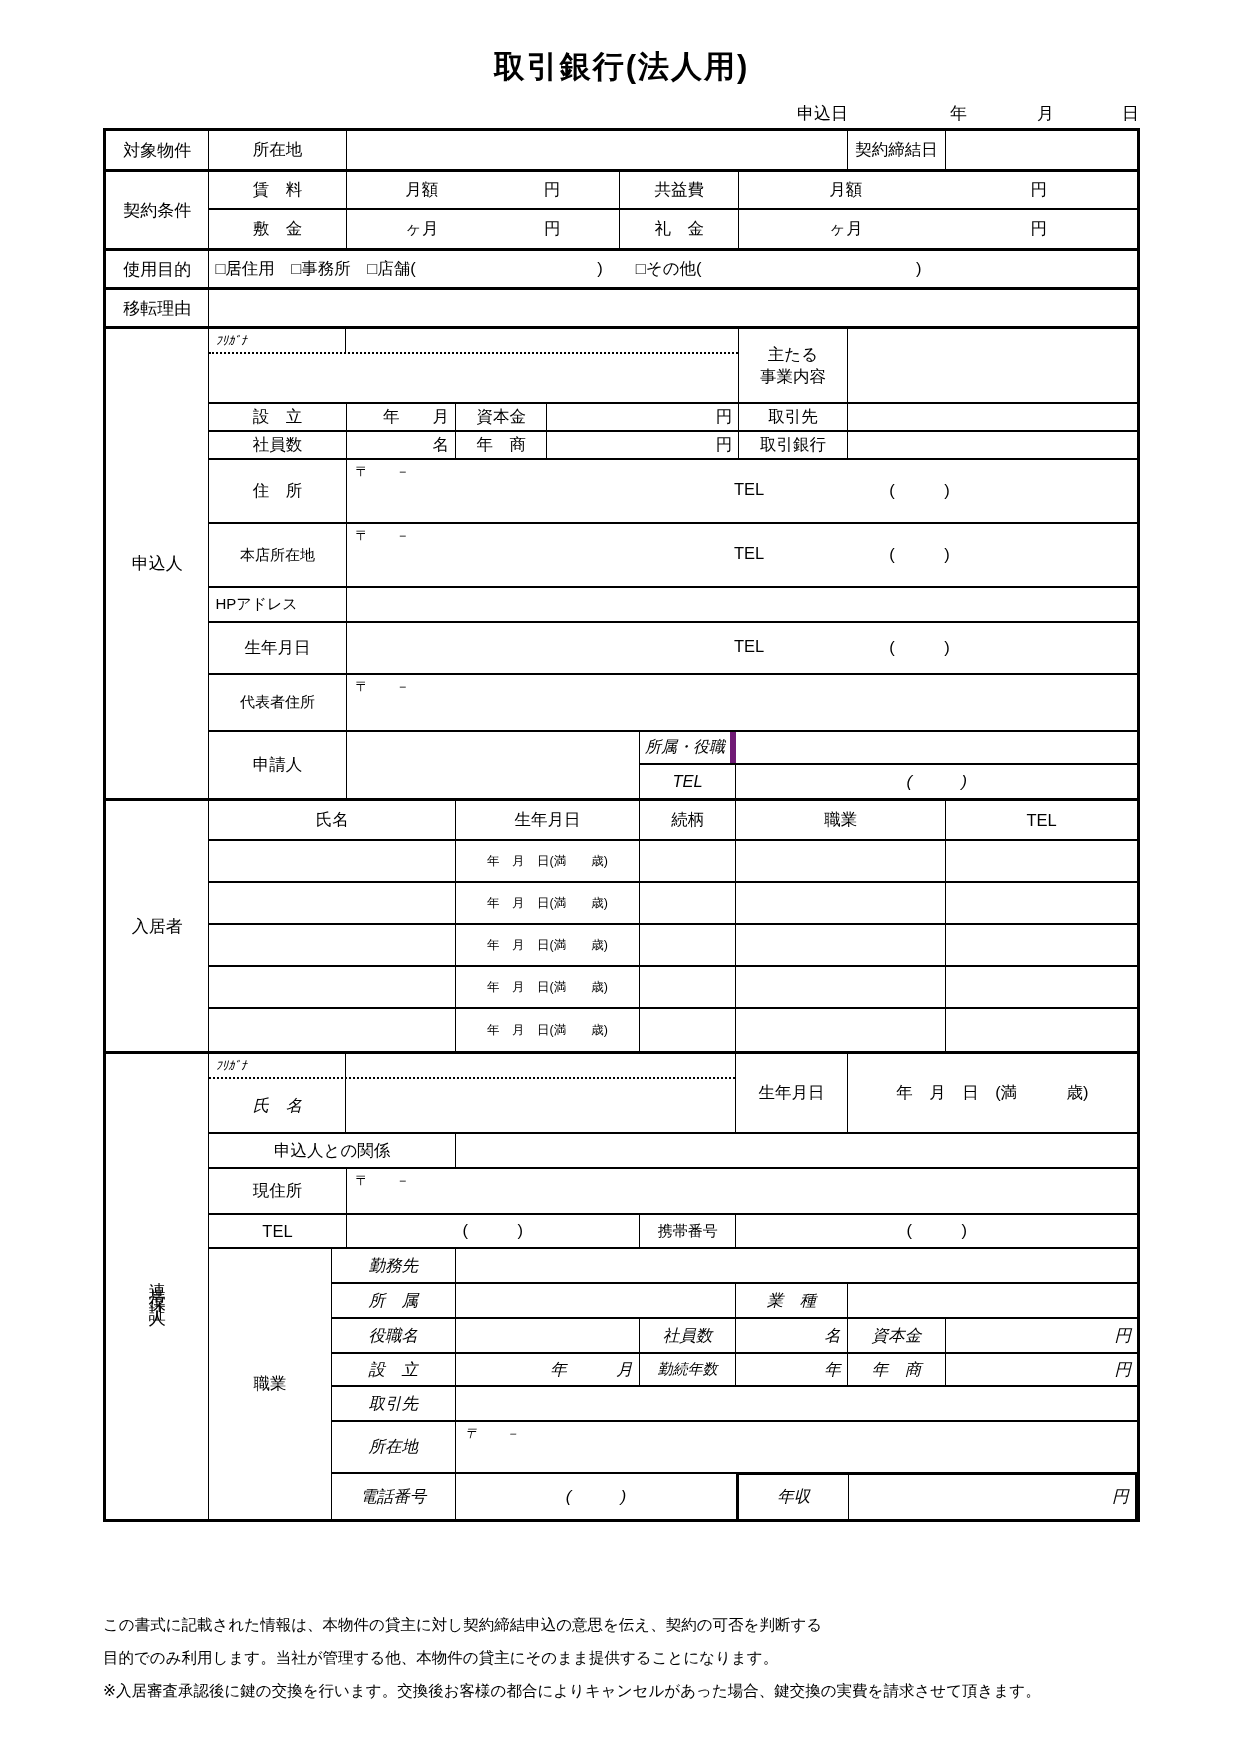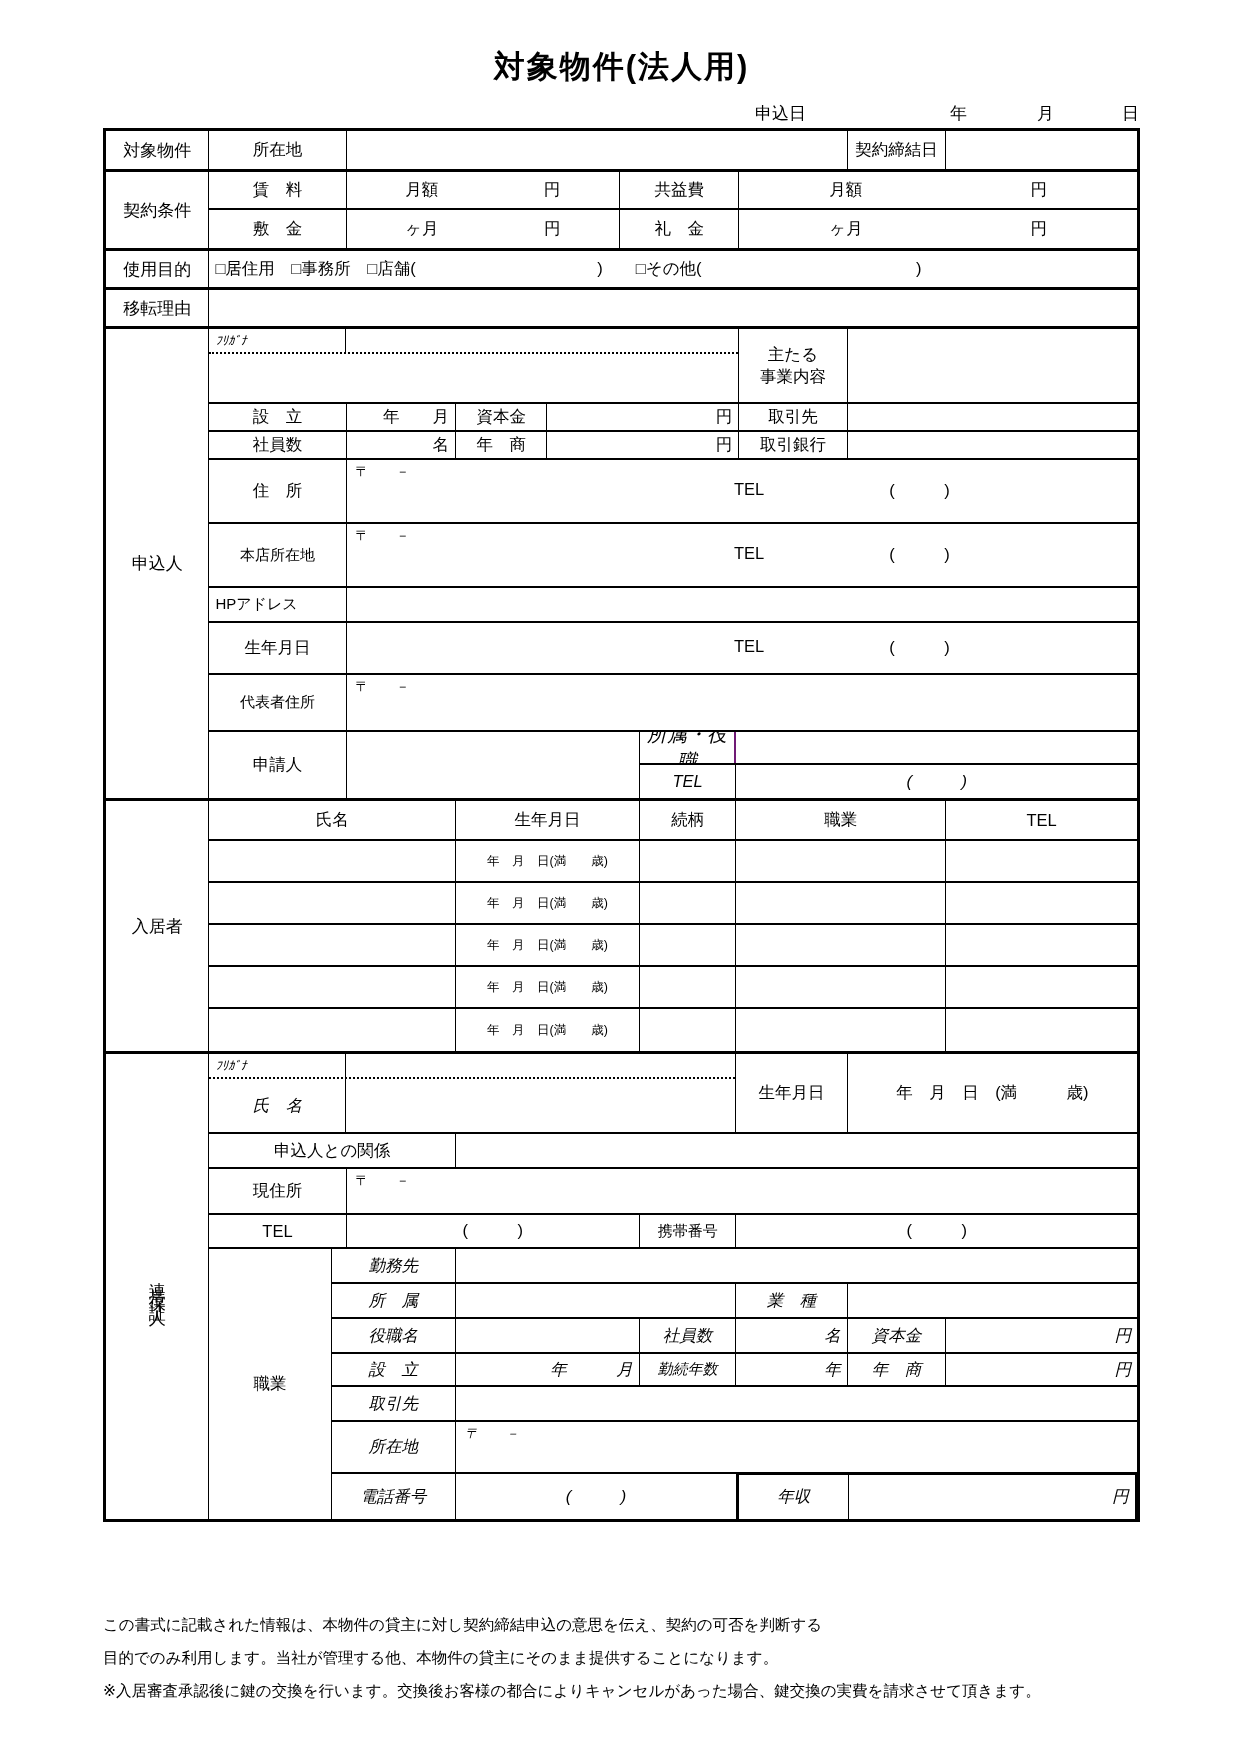--- a/index.html
+++ b/index.html
@@ -11,21 +11,21 @@
     background: #ffffff;
     color: #000;
     font-family: "Liberation Sans", "DejaVu Sans", sans-serif;
   }
   .title {
     position: absolute; left: 103px; top: 46px; width: 1037px;
     text-align: center; font-size: 31px; font-weight: bold; letter-spacing: 2px;
   }
   .apply-date { position: absolute; top: 102px; left: 103px; width: 1037px; height: 24px; font-size: 17px; }
   .apply-date span { position: absolute; top: 0; }
-  .ad-label { left: 652px; font-family: Liberation Mono, monospace; }
+  .ad-label { left: 694px; font-family: Liberation Mono, monospace; }
   .ad-year  { left: 847px; }
   .ad-month { left: 934px; }
   .ad-day   { left: 1019px; }
 
   .tbl {
     position: absolute; left: 103px; top: 128px; width: 1037px;
     border: 3px solid #000;
     display: flex; flex-direction: column;
   }
   .sec { display: flex; border-bottom: 3px solid #000; }
@@ -65,21 +65,21 @@
     background: #fff;
   }
   .income-box .c { font-size: 16.5px; }
   .footer { position: absolute; left: 103px; top: 1608px; width: 1100px; font-size: 15.5px; line-height: 33px; }
 </style>
 </head>
 <body>
 
 <div class="page">
 
-  <div class="title">対象物件(法人用)</div>
+  <div class="title">取引銀行(法人用)</div>
 
   <div class="apply-date">
     <span class="ad-label">申込日</span>
     <span class="ad-year">年</span>
     <span class="ad-month">月</span>
     <span class="ad-day">日</span>
   </div>
 
   <div class="tbl">
 
@@ -219,21 +219,21 @@
           <div class="c rel" style="flex:1;">
             <span class="postal">〒　　－</span>
           </div>
         </div>
 
         <div class="r" style="height:66px;">
           <div class="c lab" style="flex:0 0 14.79%;text-align:center;">申請人</div>
           <div class="c" style="flex:0 0 31.62%;"></div>
           <div class="col" style="flex:1;">
             <div class="r" style="height:33px; border-bottom:2px solid #000;">
-              <div class="c lab" style="flex:0 0 19.4%; border-right:2px solid #701a75; font-size:20px;">所属・役職</div>
+              <div class="c lab" style="flex:0 0 19.4%; border-right:6px solid #701a75; font-size:16px;">所属・役職</div>
               <div class="c" style="flex:1;"></div>
             </div>
             <div class="r" style="height:33px; border-bottom:0; flex:1;">
               <div class="c lab" style="flex:0 0 19.4%; border-right:1px solid #000;">TEL</div>
               <div class="c ct pre" style="flex:1;">(　　　)</div>
             </div>
           </div>
         </div>
 
       </div>

